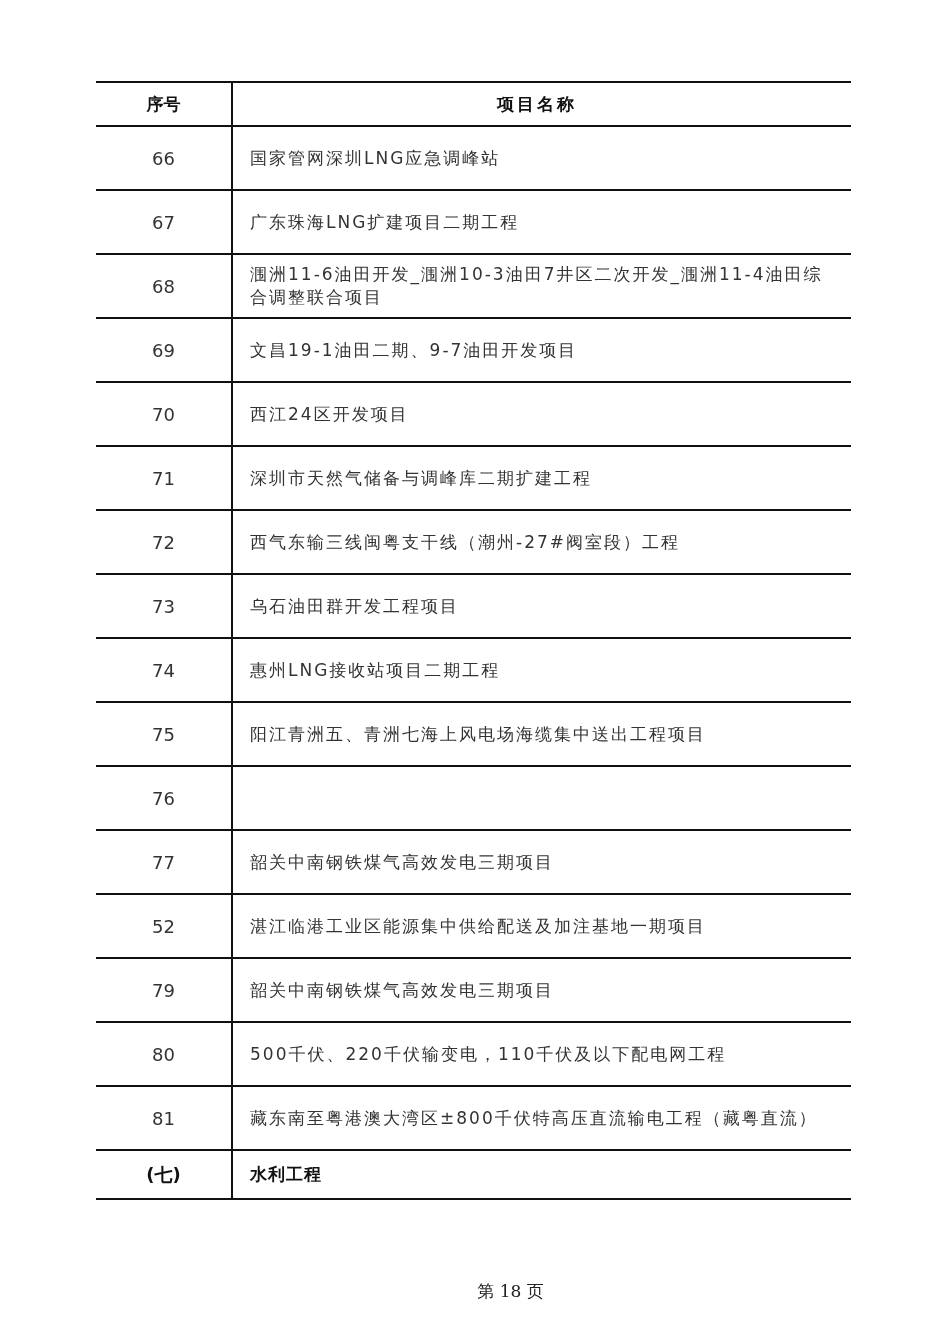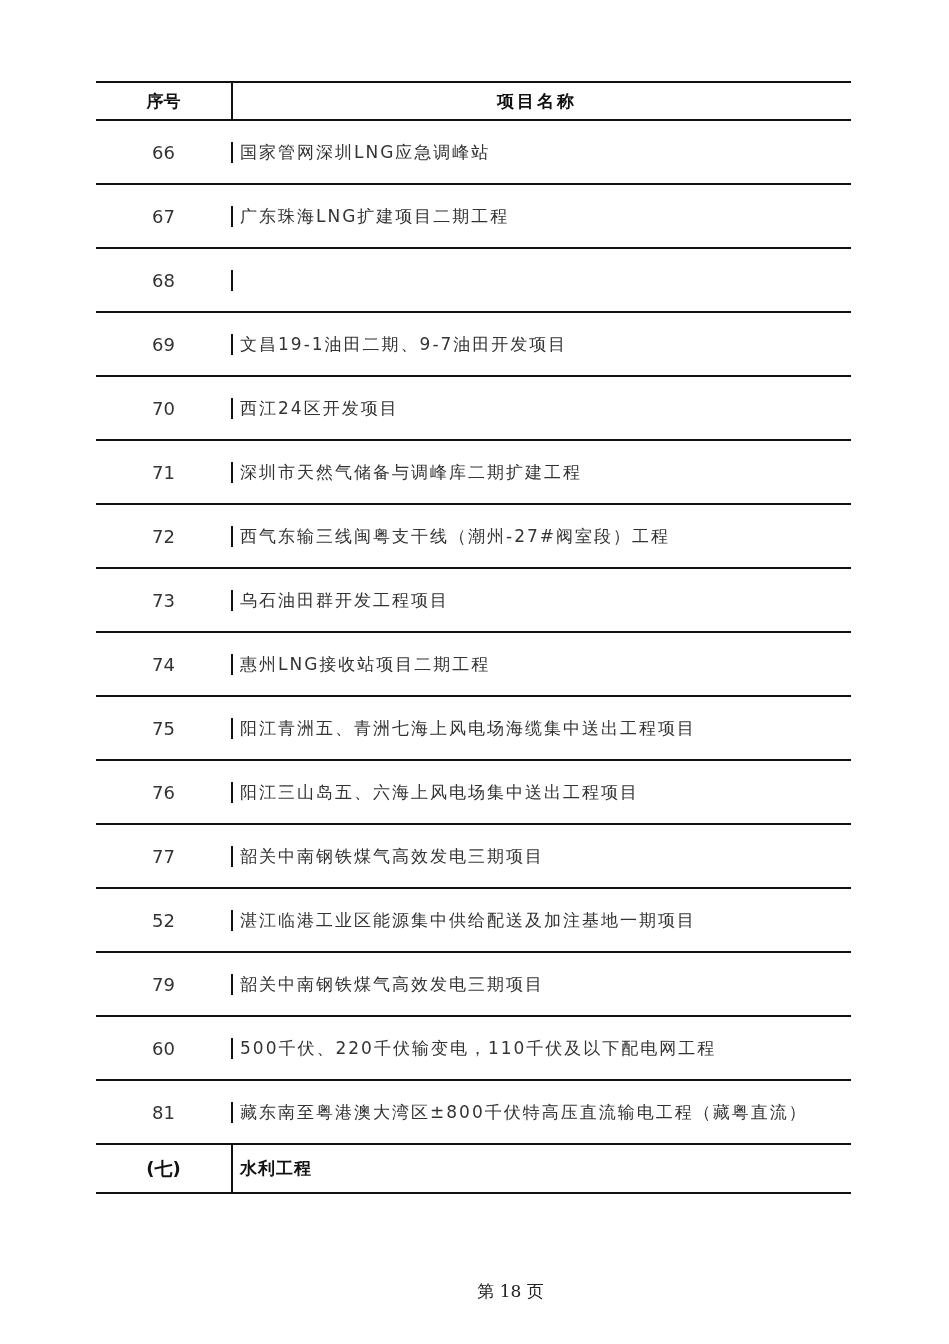--- a/index.html
+++ b/index.html
@@ -4,26 +4,26 @@
   <style>
     html, body { margin: 0; padding: 0; background: #ffffff; }
     body { width: 949px; height: 1344px; position: relative; overflow: hidden;
            font-family: "DejaVu Sans", "Liberation Sans", sans-serif; color: #1a1a1a; }
     .table { position: absolute; left: 96px; top: 81px; width: 755px; }
     .row { display: flex; border-top: 2px solid #111; box-sizing: border-box; }
     .row:last-child { border-bottom: 2px solid #111; }
     .cell-no { width: 137px; border-right: 2px solid #111; box-sizing: border-box;
                display: flex; align-items: center; justify-content: center;
                font-size: 18px; color: #333; }
-    .cell-name { flex: 1; display: flex; align-items: center; padding-left: 7px; padding-right: 10px;
+    .cell-name { flex: 1; display: flex; align-items: center; padding-left: 17px; padding-right: 10px;
                  font-size: 17px; color: #333; letter-spacing: 2px; line-height: 23px; box-sizing: border-box; }
-    .header { height: 38px; justify-content: center; }
+    .header { height: 44px; justify-content: center; }
     .header .cell-no, .header .cell-name { font-weight: bold; color: #111; font-size: 17px; }
     .header .cell-name { justify-content: center; padding-left: 0; letter-spacing: 3px; }
-    .data { height: 64px; align-items: center; }
+    .data { height: 64px; }
     .section { height: 51px; }
     .section .cell-no, .section .cell-name { font-weight: bold; color: #111; }
     .section .cell-name { letter-spacing: 1px; text-align: right; }
     .footer { position: absolute; left: 0; width: 949px; top: 1280px; text-align: center;
               font-family: "DejaVu Serif", "Liberation Serif", serif; font-size: 17px; color: #222; padding-left: 36px; }
   </style>
 </head>
 <body>
 
 <div class="table">
@@ -35,20 +35,21 @@
   <div class="row data">
     <div class="cell-no">66</div>
     <div class="cell-name">国家管网深圳LNG应急调峰站</div>
   </div>
   <div class="row data">
     <div class="cell-no">67</div>
     <div class="cell-name">广东珠海LNG扩建项目二期工程</div>
   </div>
   <div class="row data">
     <div class="cell-no">68</div>
+    <div class="cell-name">涠洲11-6油田开发_涠洲10-3油田7井区二次开发_涠洲11-4油田综合调整联合项目</div>
   </div>
   <div class="row data">
     <div class="cell-no">69</div>
     <div class="cell-name">文昌19-1油田二期、9-7油田开发项目</div>
   </div>
   <div class="row data">
     <div class="cell-no">70</div>
     <div class="cell-name">西江24区开发项目</div>
   </div>
   <div class="row data">
@@ -66,36 +67,35 @@
   <div class="row data">
     <div class="cell-no">74</div>
     <div class="cell-name">惠州LNG接收站项目二期工程</div>
   </div>
   <div class="row data">
     <div class="cell-no">75</div>
     <div class="cell-name">阳江青洲五、青洲七海上风电场海缆集中送出工程项目</div>
   </div>
   <div class="row data">
     <div class="cell-no">76</div>
-    <div class="cell-name">阳江三山岛五、六海上风电场集中送出工程项目</div>
   </div>
   <div class="row data">
     <div class="cell-no">77</div>
     <div class="cell-name">韶关中南钢铁煤气高效发电三期项目</div>
   </div>
   <div class="row data">
     <div class="cell-no">52</div>
     <div class="cell-name">湛江临港工业区能源集中供给配送及加注基地一期项目</div>
   </div>
   <div class="row data">
     <div class="cell-no">79</div>
     <div class="cell-name">韶关中南钢铁煤气高效发电三期项目</div>
   </div>
   <div class="row data">
-    <div class="cell-no">60</div>
+    <div class="cell-no">80</div>
     <div class="cell-name">500千伏、220千伏输变电，110千伏及以下配电网工程</div>
   </div>
   <div class="row data">
     <div class="cell-no">81</div>
     <div class="cell-name">藏东南至粤港澳大湾区±800千伏特高压直流输电工程（藏粤直流）</div>
   </div>
 
   <div class="row section">
     <div class="cell-no">(七)</div>
     <div class="cell-name">水利工程</div>

